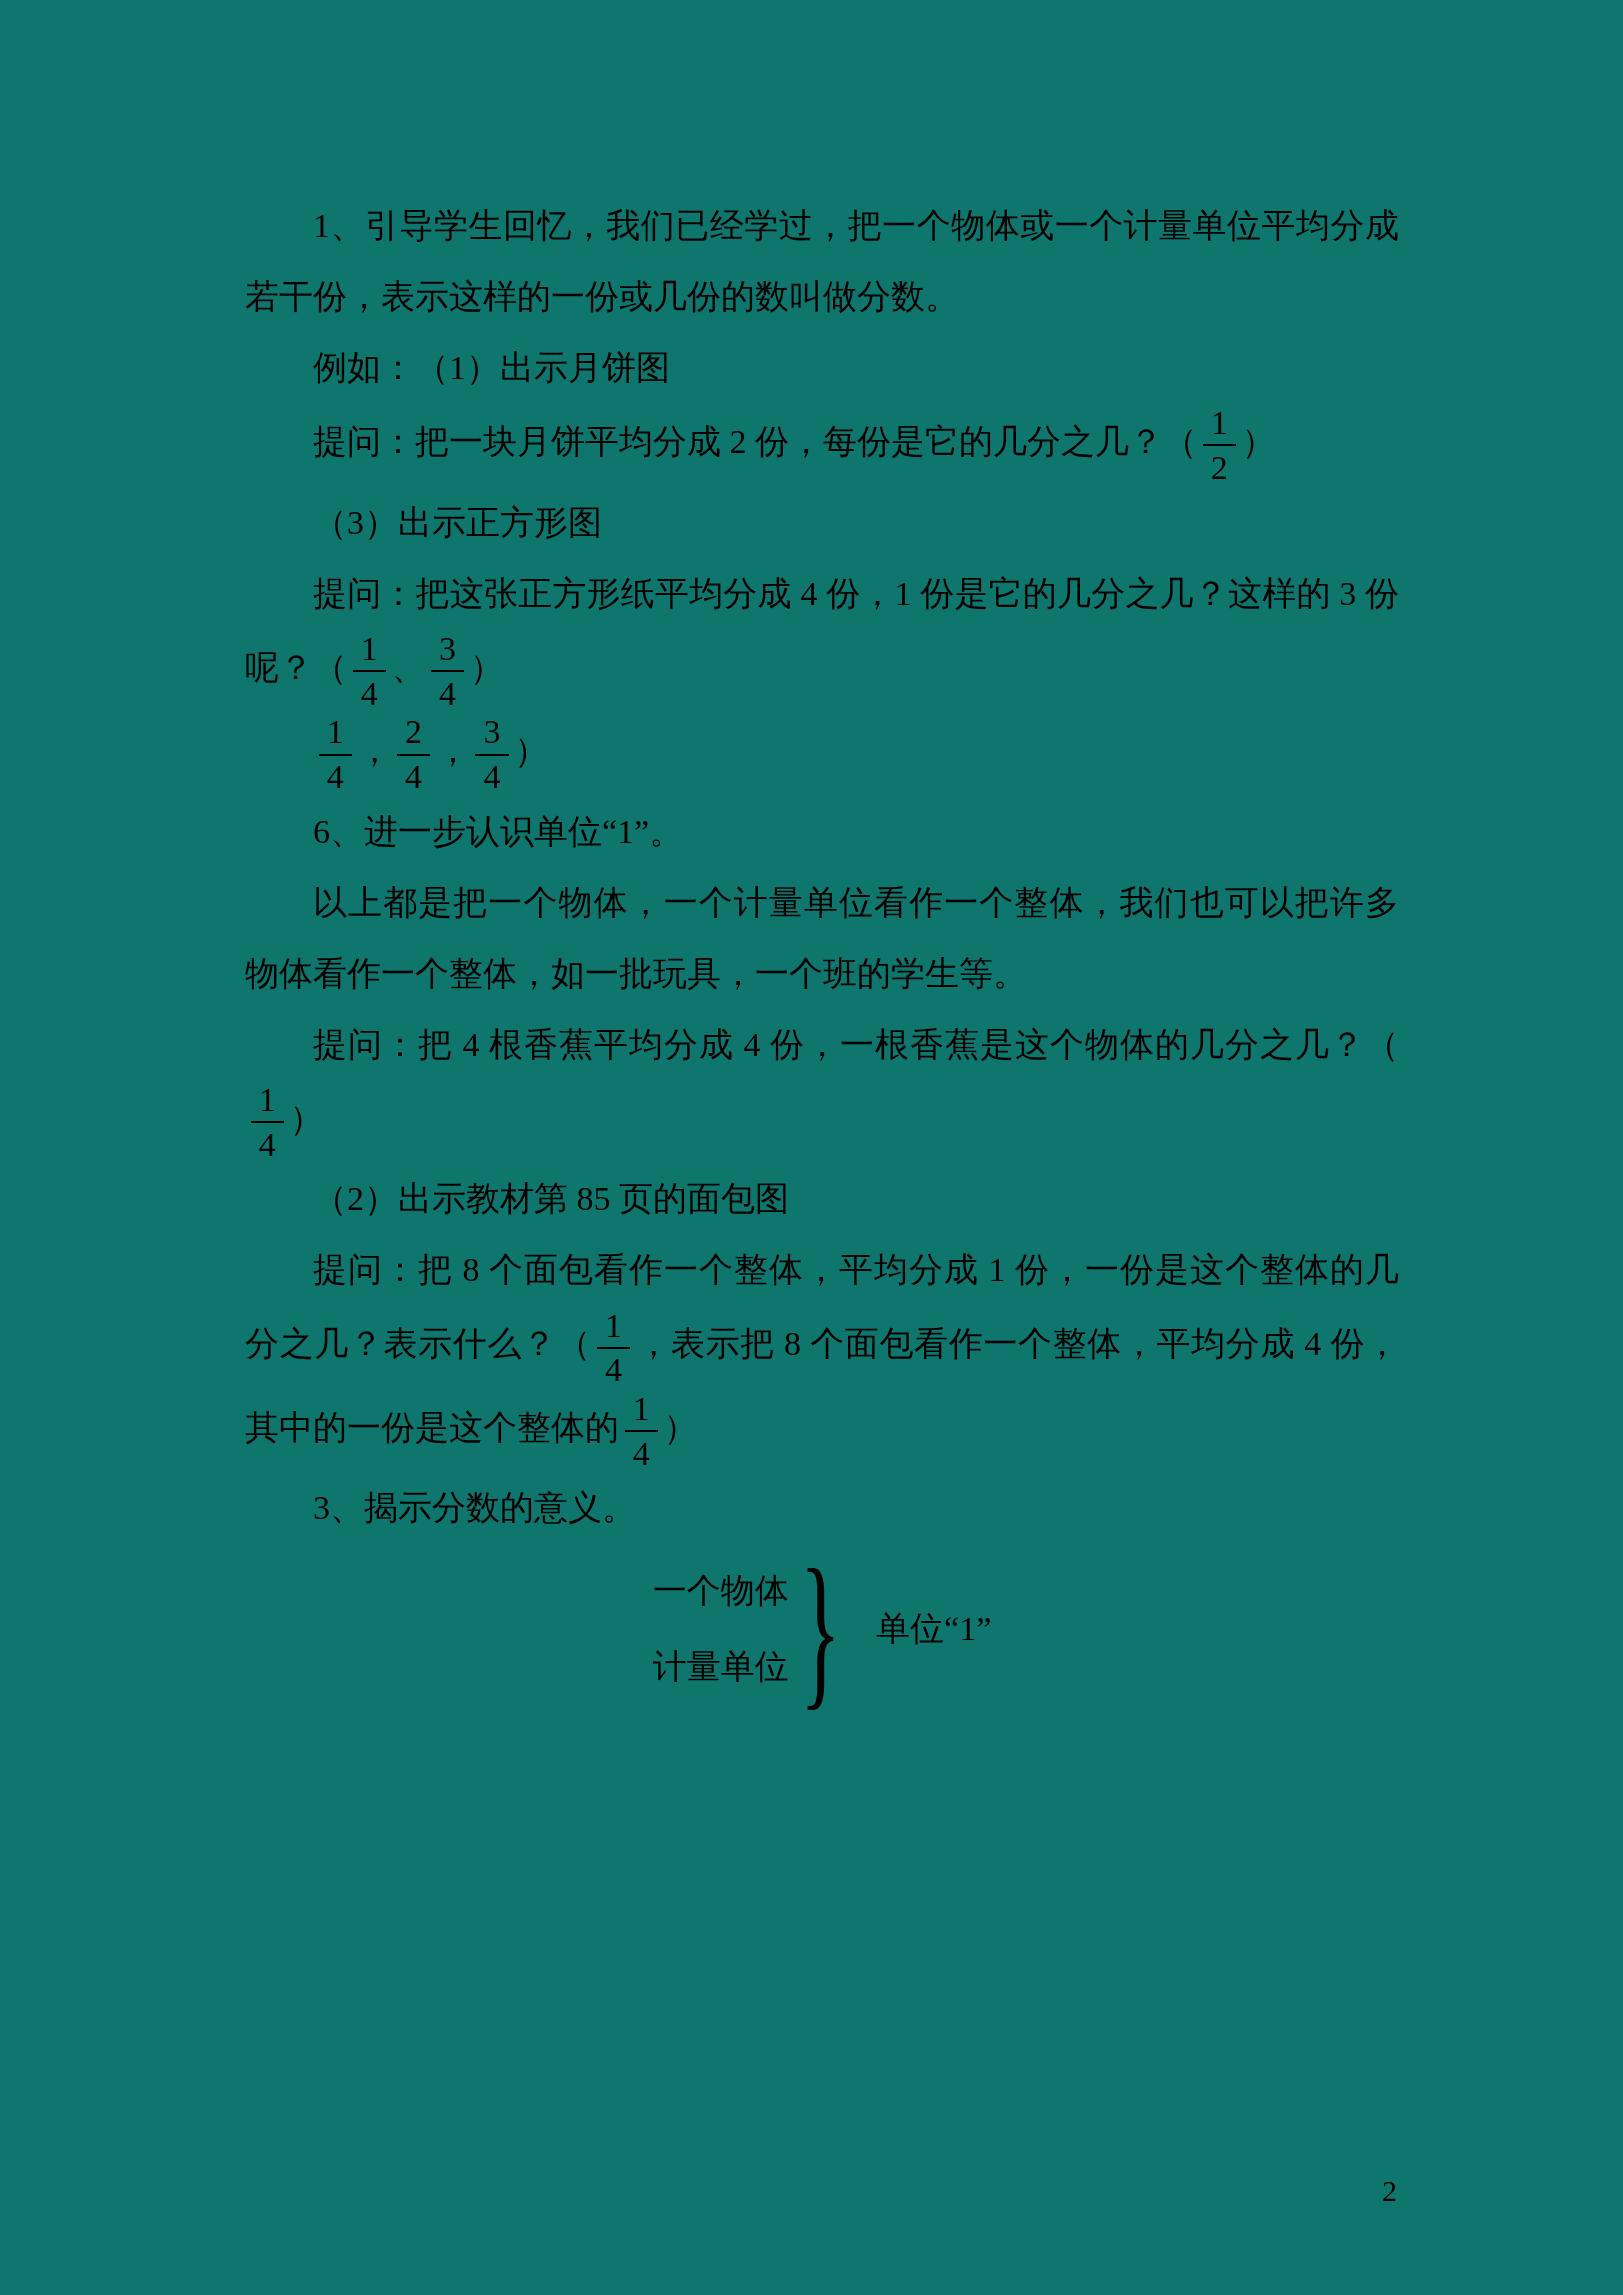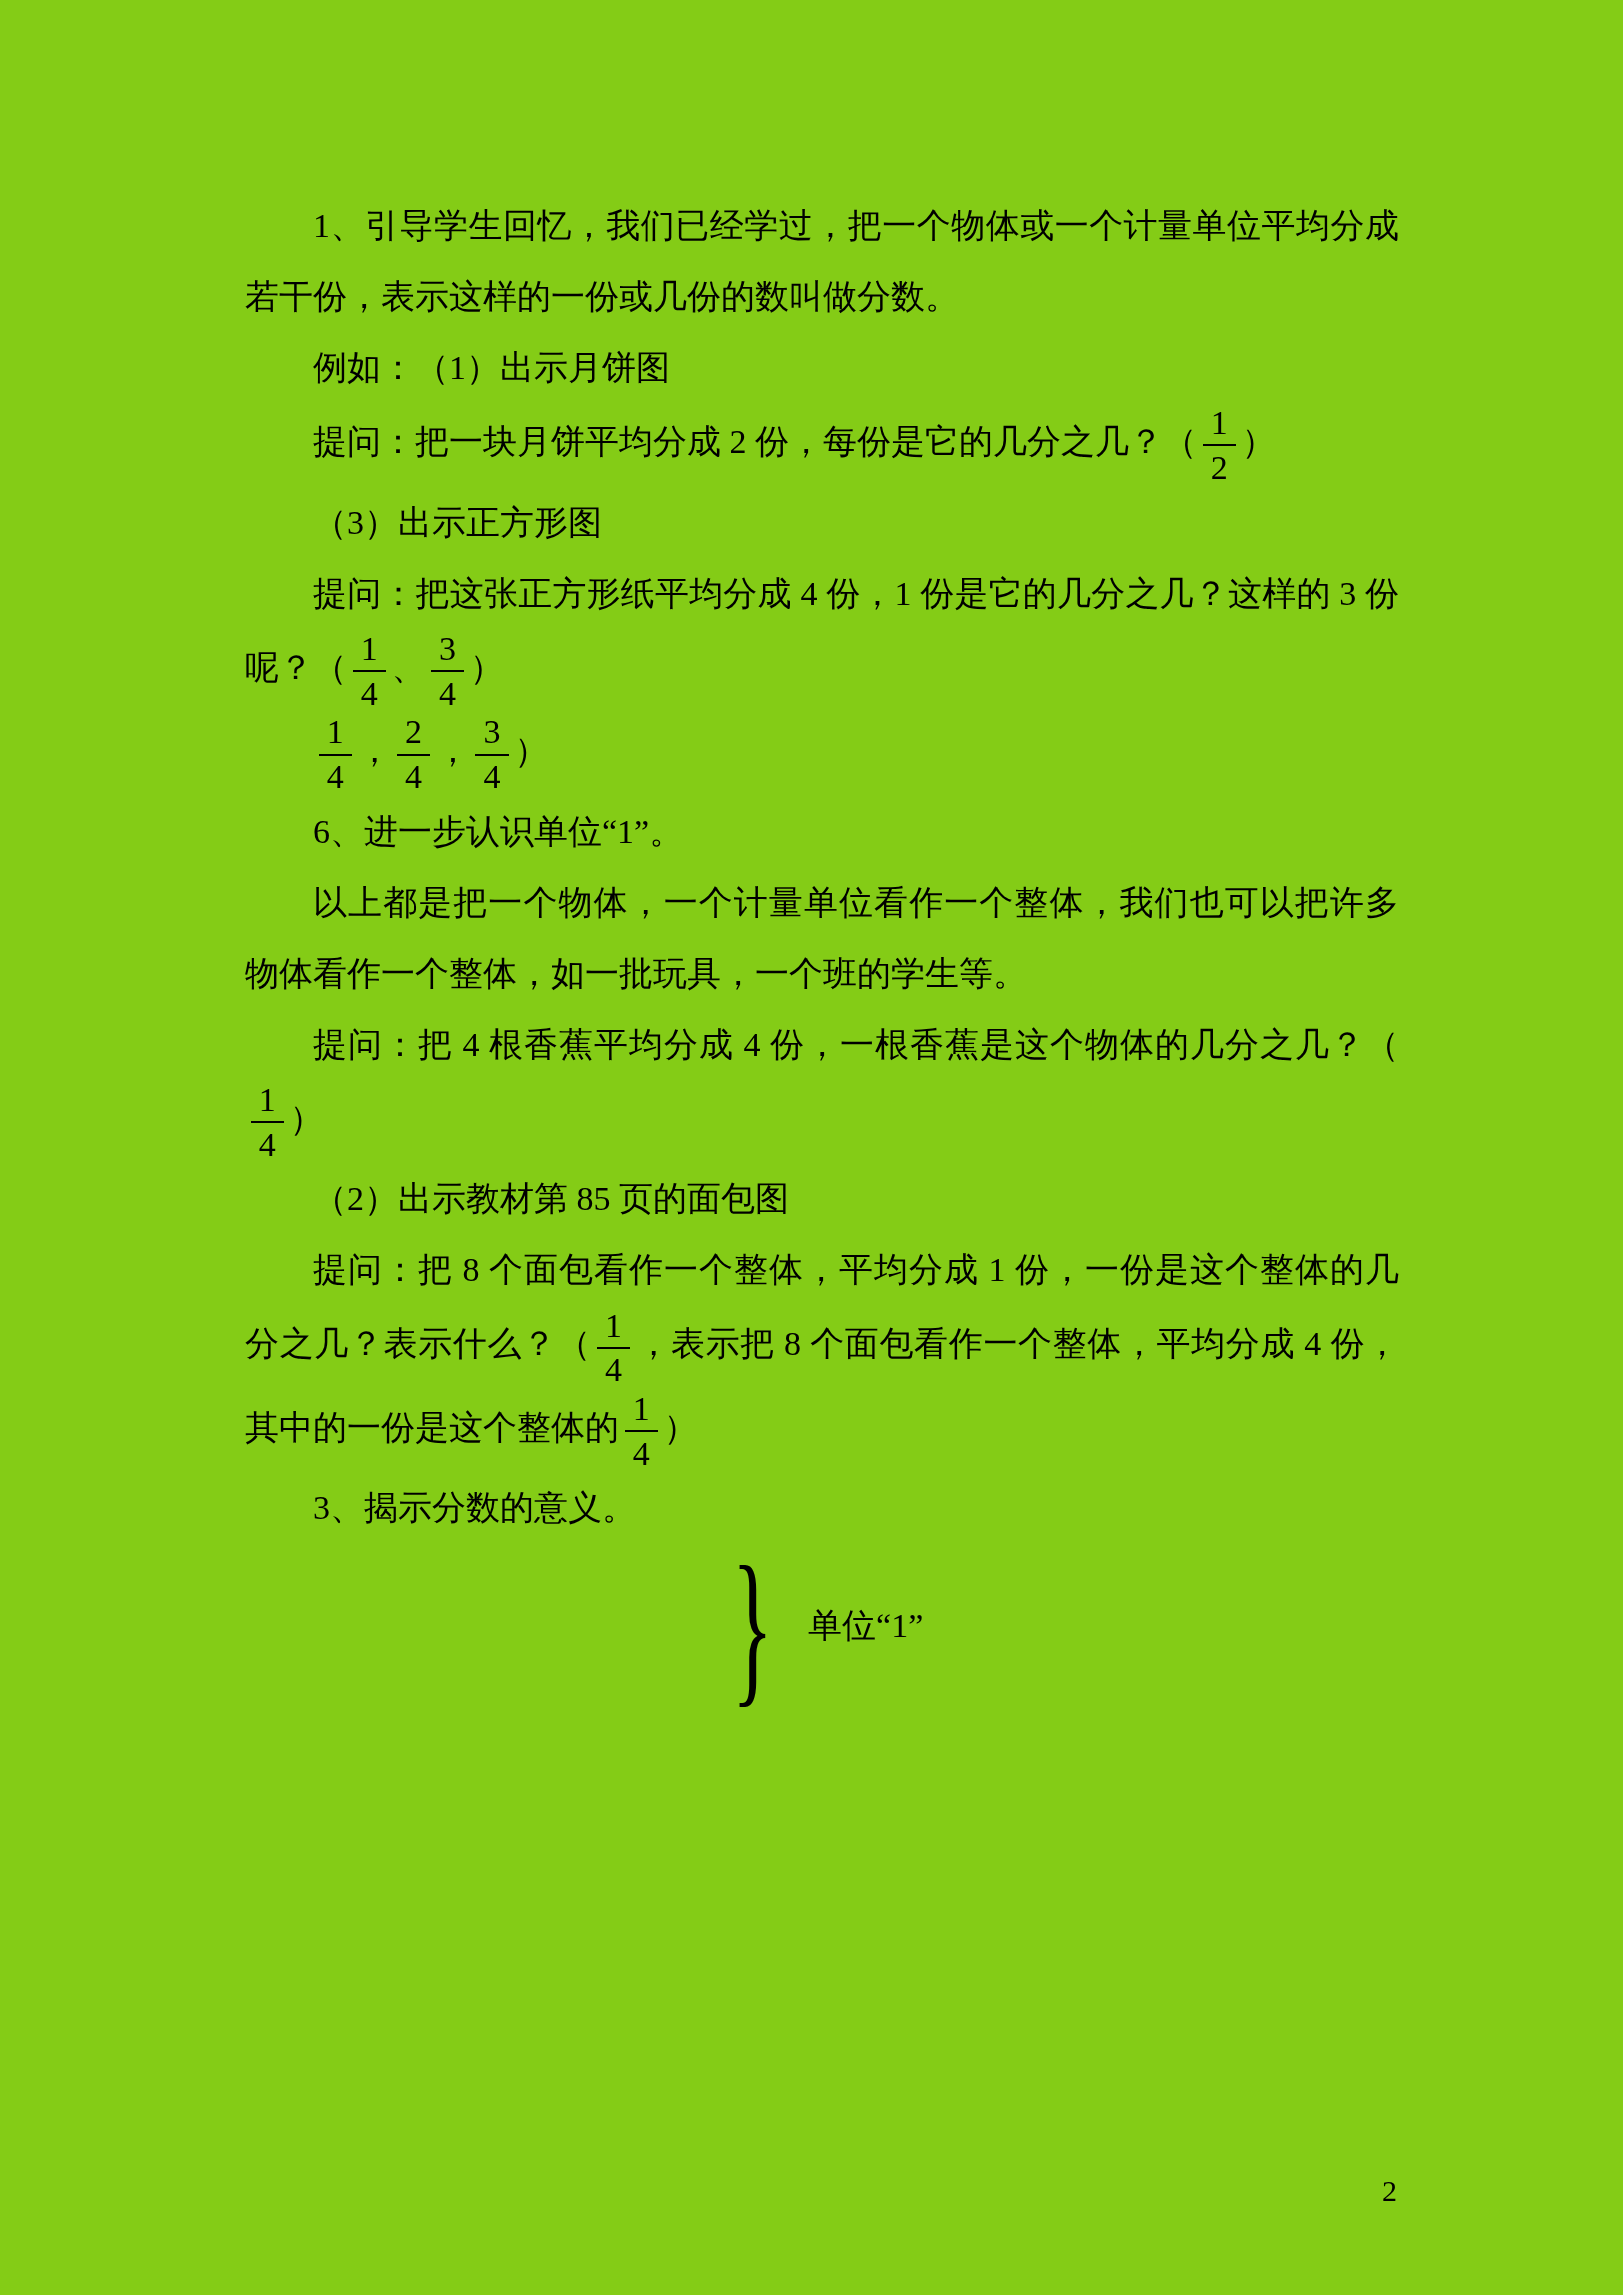--- a/index.html
+++ b/index.html
@@ -8,21 +8,21 @@
     width: 1623px;
     height: 2295px;
     background: #ffffff;
     color: #000000;
     font-family: "Liberation Serif", "DejaVu Serif", serif;
   }
   .page {
     position: relative;
     width: 1623px;
     height: 2295px;
-    background: #84cc16;
+    background: #0f766e;
     overflow: hidden;
   }
   .content {
     position: absolute;
     left: 245px;
     top: 190px;
     width: 1154px;
   }
   .para {
     margin: 0;
@@ -101,20 +101,24 @@
     <p class="para"><span>提问：把 4 根香蕉平均分成 4 份，一根香蕉是这个物体的几分之几？（</span><span class="frac"><span class="frac-num">1</span><span class="frac-den">4</span></span><span>）</span></p>
 
     <p class="para"><span>（2）出示教材第 85 页的面包图</span></p>
 
     <p class="para"><span>提问：把 8 个面包看作一个整体，平均分成 1 份，一份是这个整体的几分之几？表示什么？（</span><span class="frac"><span class="frac-num">1</span><span class="frac-den">4</span></span><span>，表示把 8 个面包看作一个整体，平均分成 4 份，其中的一份是这个整体的</span><span class="frac"><span class="frac-num">1</span><span class="frac-den">4</span></span><span>）</span></p>
 
     <p class="para"><span>3、揭示分数的意义。</span></p>
 
 
     <div class="board">
+      <div class="board-terms">
+        <div class="board-term">一个物体</div>
+        <div class="board-term">计量单位</div>
+      </div>
       <div class="brace">}</div>
       <div class="board-label">单位“1”</div>
     </div>
 
   </div>
 
   <div class="page-number">2</div>
 </div>
 
 

